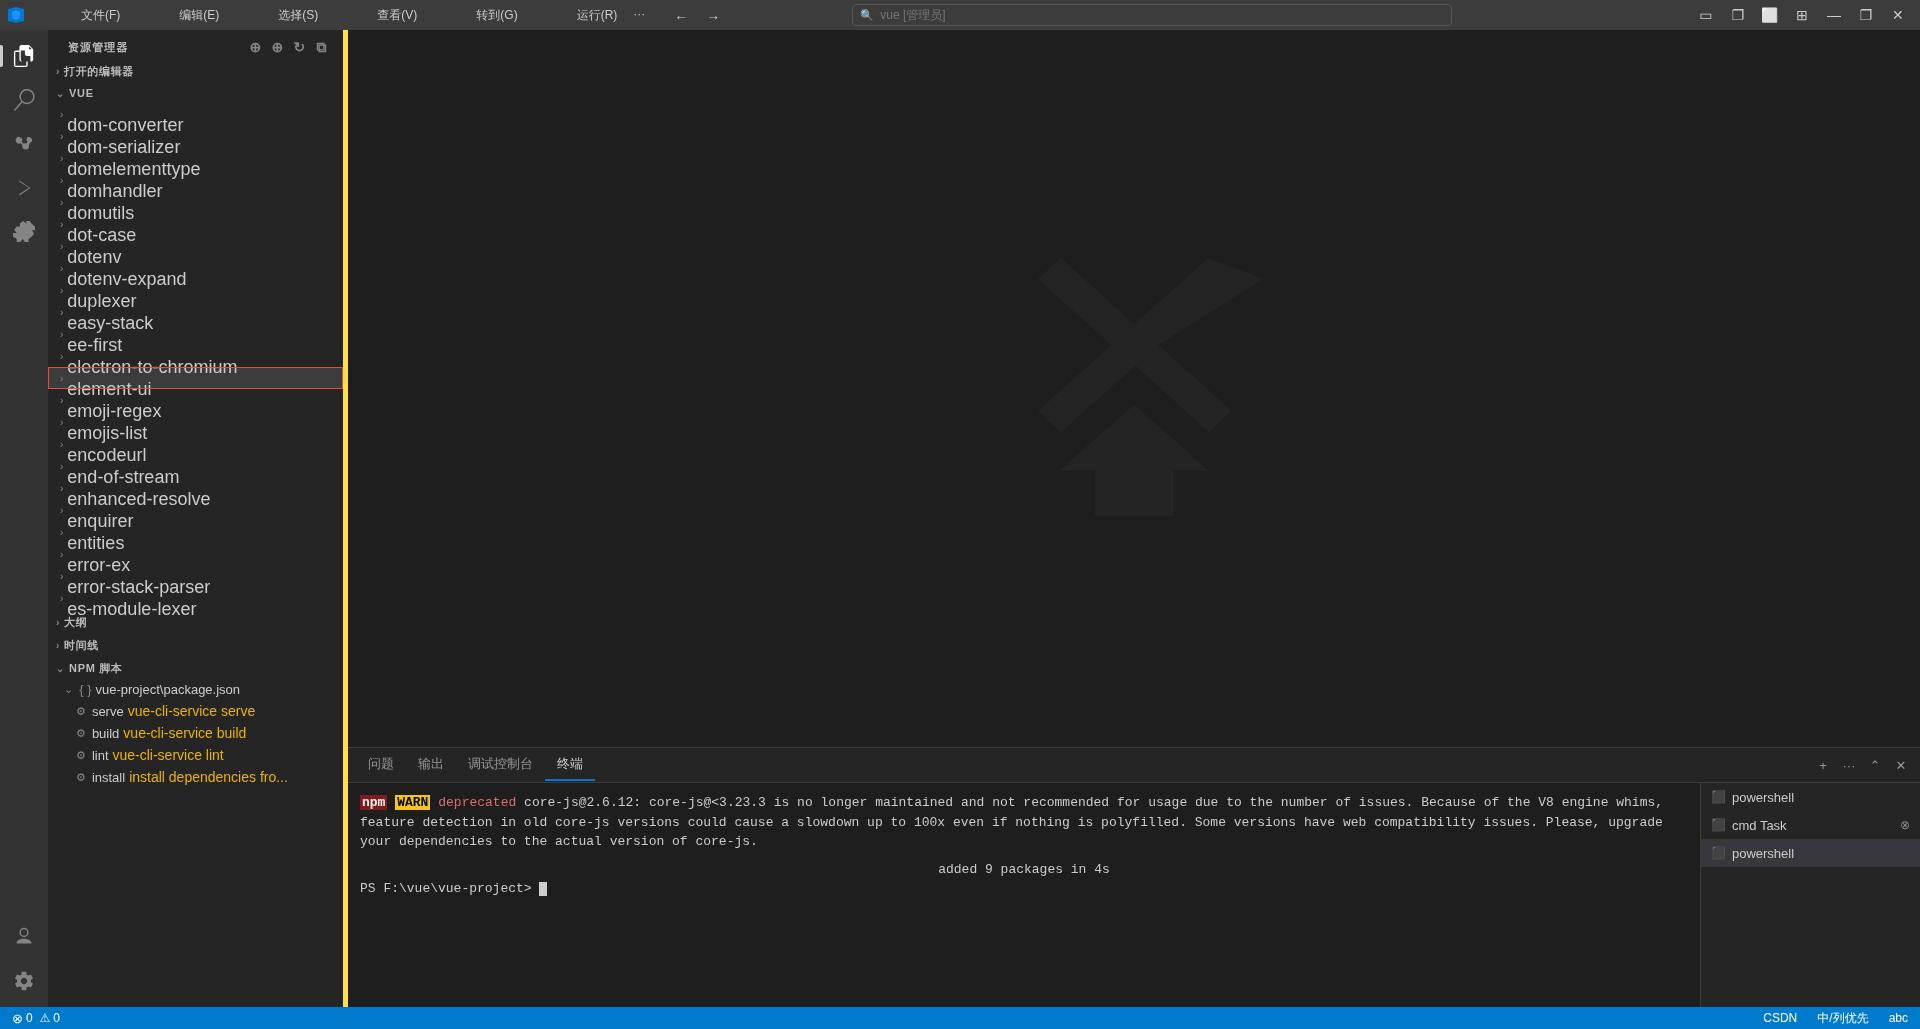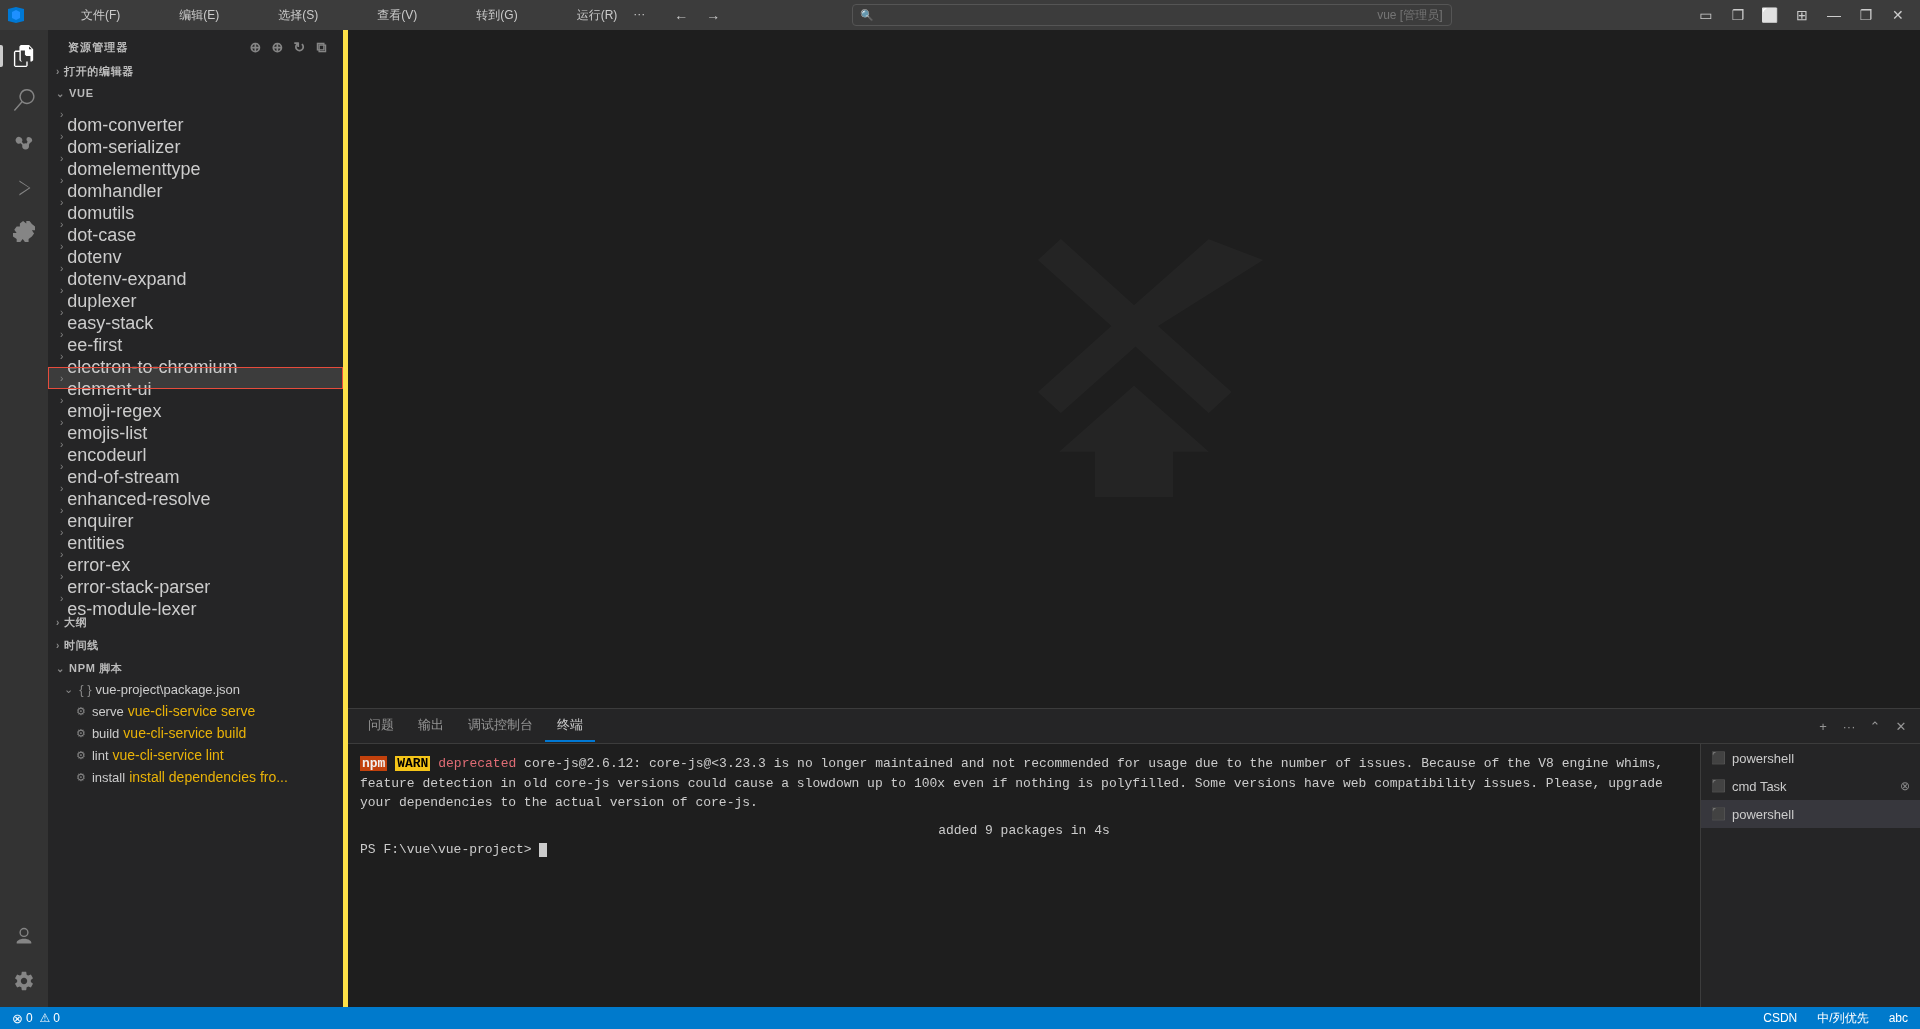--- a/index.html
+++ b/index.html
@@ -7,21 +7,21 @@
 
     
     .titlebar { height: 30px; background: #3c3c3c; display: flex; align-items: center; padding: 0 8px; gap: 8px; flex-shrink: 0; }
     .titlebar-logo { width: 16px; height: 16px; flex-shrink: 0; }
     .titlebar-menu { display: flex; gap: 2px; }
     .titlebar-menu-item { padding: 2px 8px; font-size: 12px; color: #cccccc; cursor: pointer; border-radius: 3px; margin-left: 41px; }
     .titlebar-more { padding: 2px 6px; font-size: 12px; color: #cccccc; cursor: pointer; }
     .titlebar-nav { display: flex; gap: 4px; margin-left: 8px; }
     .titlebar-nav-btn { width: 28px; height: 22px; display: flex; align-items: center; justify-content: center; color: #cccccc; cursor: pointer; border-radius: 3px; font-size: 14px; }
     .titlebar-search { flex: 1; max-width: 600px; margin: 0 auto; height: 22px; background: #3c3c3c; border: 1px solid #555; border-radius: 4px; display: flex; align-items: center; padding: 0 8px; gap: 6px; cursor: pointer; }
-    .titlebar-search input { background: transparent; border: none; outline: none; color: #cccccc; font-size: 12px; flex: 1; text-align: right; }
+    .titlebar-search input { background: transparent; border: none; outline: none; color: #cccccc; font-size: 12px; flex: 1; }
     .titlebar-search-icon { color: #888; font-size: 11px; }
     .titlebar-controls { display: flex; gap: 4px; margin-left: auto; }
     .titlebar-ctrl { width: 28px; height: 22px; display: flex; align-items: center; justify-content: center; color: #cccccc; cursor: pointer; border-radius: 3px; font-size: 14px; }
 
     
     .main { display: flex; flex: 1; overflow: hidden; }
 
     
     .activity-bar { width: 48px; background: #333333; display: flex; flex-direction: column; align-items: center; padding-top: 8px; gap: 8px; flex-shrink: 0; }
     .activity-item { width: 36px; height: 36px; display: flex; align-items: center; justify-content: center; color: #858585; cursor: pointer; border-radius: 5px; font-size: 22px; position: relative; }
@@ -52,21 +52,21 @@
     .script-icon { color: #888; margin-right: 6px; font-size: 11px; }
     .script-cmd { color: #eab308; font-size: 14px; margin-left: 4px; }
 
     
     .editor-area { flex: 1; display: flex; flex-direction: column; background: #1e1e1e; overflow: hidden; }
     .editor-main { flex: 1; display: flex; align-items: center; justify-content: center; background: #1e1e1e; overflow: hidden; }
     .vscode-watermark { opacity: 0.06; }
     .vscode-watermark svg { width: 300px; height: 300px; }
 
     
-    .terminal-panel { height: 299px; background: #1e1e1e; border-top: 1px solid #3c3c3c; display: flex; flex-direction: column; flex-shrink: 0; }
+    .terminal-panel { height: 260px; background: #1e1e1e; border-top: 1px solid #3c3c3c; display: flex; flex-direction: column; flex-shrink: 0; }
     .terminal-tabs { height: 35px; background: #252526; display: flex; align-items: center; padding: 0 8px; border-bottom: 1px solid #3c3c3c; gap: 0; }
     .terminal-tab { padding: 6px 12px; font-size: 13px; color: #969696; cursor: pointer; display: flex; align-items: center; gap: 6px; border-bottom: 2px solid transparent; }
     .terminal-tab.active { color: #cccccc; border-bottom: 2px solid #0078d4; }
     .terminal-tab-actions { margin-left: auto; display: flex; gap: 4px; align-items: center; }
     .terminal-tab-btn { width: 22px; height: 22px; display: flex; align-items: center; justify-content: center; color: #969696; cursor: pointer; border-radius: 3px; font-size: 13px; }
     .terminal-body { flex: 1; display: flex; overflow: hidden; }
     .terminal-content { flex: 1; padding: 8px 12px; font-family: 'Consolas', 'Courier New', monospace; font-size: 13px; line-height: 1.5; overflow-y: auto; background: #1e1e1e; color: #cccccc; }
     .terminal-content::-webkit-scrollbar { width: 6px; }
     .terminal-content::-webkit-scrollbar-thumb { background: #424242; }
     .terminal-sidebar { width: 220px; background: #252526; border-left: 1px solid #3c3c3c; display: flex; flex-direction: column; }
@@ -346,21 +346,21 @@
         <div class="terminal-tab-actions">
           <div class="terminal-tab-btn">+</div>
           <div class="terminal-tab-btn">···</div>
           <div class="terminal-tab-btn">⌃</div>
           <div class="terminal-tab-btn">✕</div>
         </div>
       </div>
       <div class="terminal-body">
         <div class="terminal-content">
           <div style="margin-top: 2px;">
-            <span style="background:#c2410c; color:#f0f0f0; padding: 0 2px; font-weight:bold;">npm</span>
+            <span style="background:#7f1d1d; color:#f0f0f0; padding: 0 2px; font-weight:bold;">npm</span>
             <span> </span>
             <span style="background:#f5c518; color:#000; padding: 0 2px; font-weight:bold;">WARN</span>
             <span> </span>
             <span style="color:#e06c75;">deprecated</span>
             <span> </span>
             <span style="color:#cccccc;">core-js@2.6.12: core-js@&lt;3.23.3 is no longer maintained and not recommended for usage due to the number of issues. Because of the V8 engine whims, feature detection in old core-js versions could cause a slowdown up to 100x even if nothing is polyfilled. Some versions have web compatibility issues. Please, upgrade your dependencies to the actual version of core-js.</span>
           </div>
           <div style="margin-top: 8px; text-align: center;">
             <span>added 9 packages in 4s</span>
           </div>

